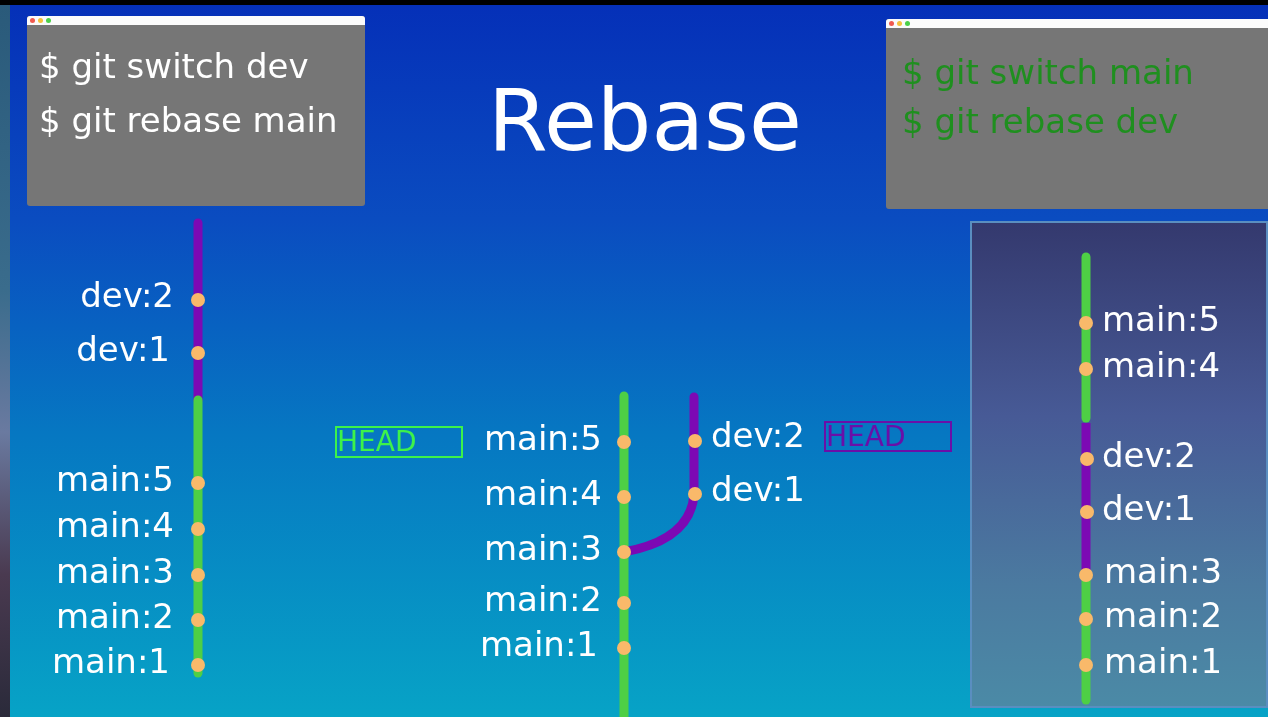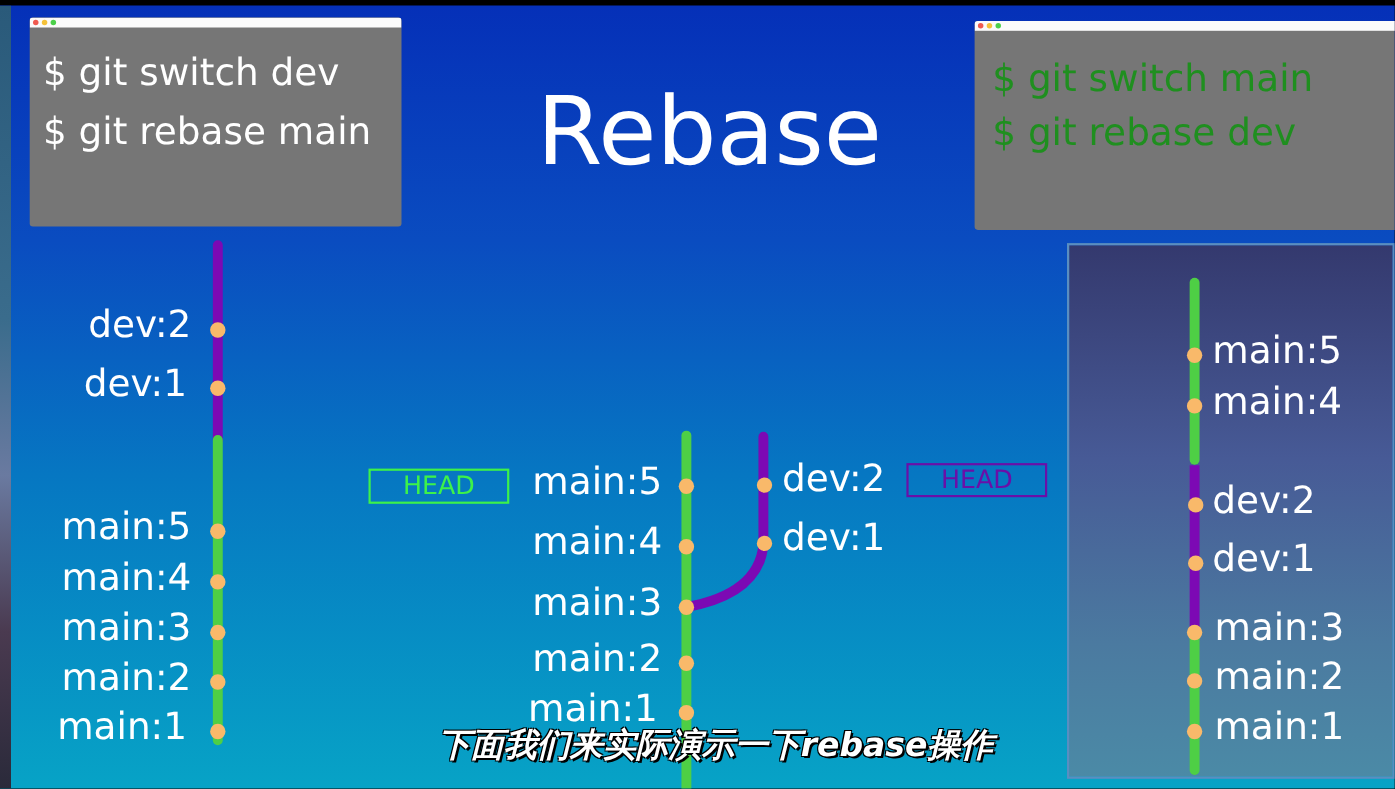--- a/index.html
+++ b/index.html
@@ -8,21 +8,21 @@
     background: linear-gradient(180deg, #0530b8 0%, #0a4cc0 30%, #0677c2 60%, #07a3c6 100%); overflow:hidden; }
   .city-strip { position:absolute; left:0; top:0; width:10px; height:712px;
     background: linear-gradient(180deg, #2a5a7a 0%, #3a6c8c 40%, #6a7aa0 60%, #4a3a50 80%, #2a2a3a 100%); }
   .term { position:absolute; background:#767676; border-radius:3px; overflow:hidden; }
   .term .bar { height:9px; background:#fbfbfb; position:relative; }
   .term .dot { position:absolute; top:2px; width:5px; height:5px; border-radius:50%; }
   .term .line { position:absolute; left:12px; font-size:34px; white-space:nowrap; }
   .title { position:absolute; left:488px; top:65px; font-size:86px; color:#fff; font-family:"DejaVu Sans", sans-serif; }
   .label { position:absolute; color:#fff; font-size:34px; line-height:1; white-space:nowrap; }
   .label.r { text-align:right; }
-  .head-box { position:absolute; border:2px solid; font-size:23px; line-height:28px; text-align:center; box-sizing:border-box; }
+  .head-box { position:absolute; border:2px solid; font-size:28px; line-height:28px; text-align:left; box-sizing:border-box; }
   .panel-right { position:absolute; left:970px; top:216px; width:298px; height:487px;
     background: linear-gradient(180deg, #34396e 0%, #475a96 40%, #4b7aa0 75%, #4b8aa6 100%);
     border:2px solid #5a8ec0; box-sizing:border-box; }
   svg.graph { position:absolute; left:0; top:0; }
   .subtitle { position:absolute; left:398px; top:655px; font-size:30px; color:#fff; font-style:italic; font-weight:bold;
     text-shadow: 2px 2px 0 #000, -1px -1px 0 #000, 1px -1px 0 #000, -1px 1px 0 #000; white-space:nowrap; }
 </style>
 </head>
 <body>
 
@@ -112,14 +112,13 @@
   <div class="head-box" style="left:824px; top:416px; width:128px; height:31px; color:#6a0fa8; border-color:#6a0fa8;">HEAD</div>
 
   <div class="label" style="left:1102px; top:297px;">main:5</div>
   <div class="label" style="left:1102px; top:343px;">main:4</div>
   <div class="label" style="left:1102px; top:433px;">dev:2</div>
   <div class="label" style="left:1102px; top:486px;">dev:1</div>
   <div class="label" style="left:1104px; top:549px;">main:3</div>
   <div class="label" style="left:1104px; top:593px;">main:2</div>
   <div class="label" style="left:1104px; top:639px;">main:1</div>
 
-  <div class="subtitle" style="top:652px;">下面我们来实际演示一下rebase操作</div>
 </div>
 
 </body></html>

